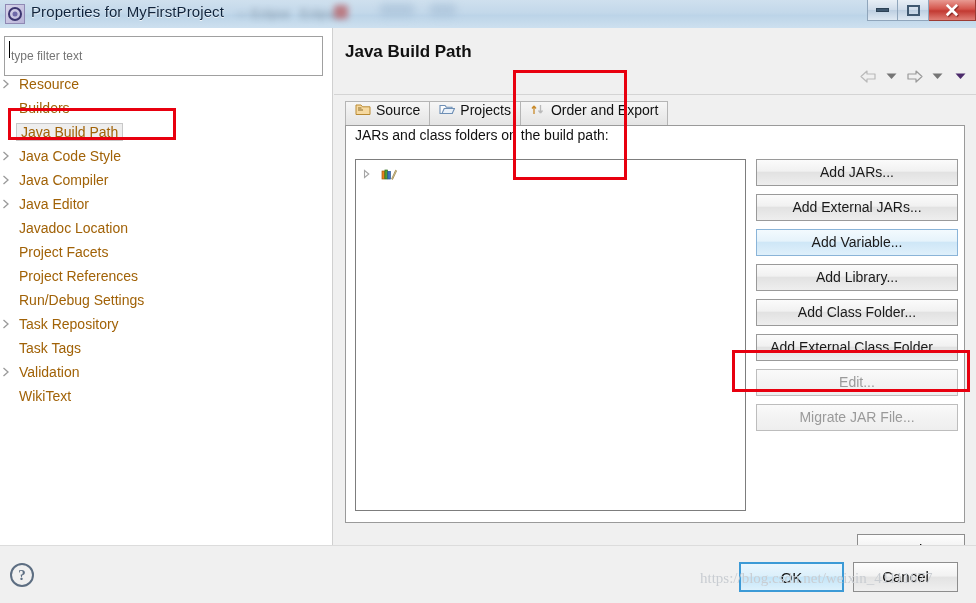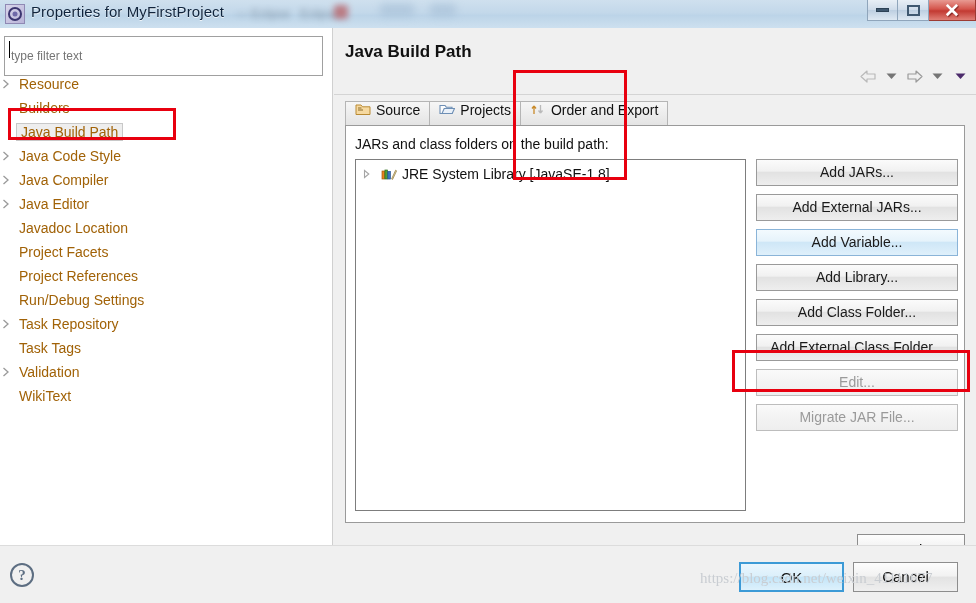--- a/index.html
+++ b/index.html
@@ -176,21 +176,21 @@
   }
   .tab-ico { width: 16px; height: 14px; display: block; }
 
   .tab-panel {
     position: absolute; left: 11px; top: 97px;
     width: 620px; height: 398px;
     background: #ffffff;
     border: 1px solid #9a9a9a;
   }
   .panel-label {
-    position: absolute; left: 9px; top: 10px;
+    position: absolute; left: 9px; top: 1px;
     font-size: 14px; color: #111;
   }
   .jar-list {
     position: absolute; left: 9px; top: 33px;
     width: 391px; height: 352px;
     background: #fff;
     border: 1px solid #7d7d7d;
   }
   .jar-row {
     height: 24px; display: flex; align-items: center;
@@ -513,21 +513,20 @@
                 </svg>
             </span>
             <span class="tab-ico">
               <svg width="16" height="14" viewBox="0 0 16 14">
                 <rect x="1" y="4" width="2.6" height="8" fill="#e8821e" stroke="#a4580c" stroke-width=".7"></rect>
                 <rect x="3.9" y="3" width="2.6" height="9" fill="#4f9e35" stroke="#2e6b1c" stroke-width=".7"></rect>
                 <rect x="6.8" y="4.5" width="2.6" height="7.5" fill="#3a76c4" stroke="#22518f" stroke-width=".7"></rect>
                 <path d="M10.6 12 L14.6 3.2 L15.6 3.8 L11.6 12.4 Z" fill="#f2e2b4" stroke="#8a7436" stroke-width=".7"></path>
               </svg>
             </span>
-            <span>JRE System Library [JavaSE-1.8]</span>
           </div>
         </div>
 
         <div class="btn-col">
           <div class="btn">Add JARs...</div>
           <div class="btn">Add External JARs...</div>
           <div class="btn hover">Add Variable...</div>
           <div class="btn">Add Library...</div>
           <div class="btn">Add Class Folder...</div>
           <div class="btn">Add External Class Folder...</div>

